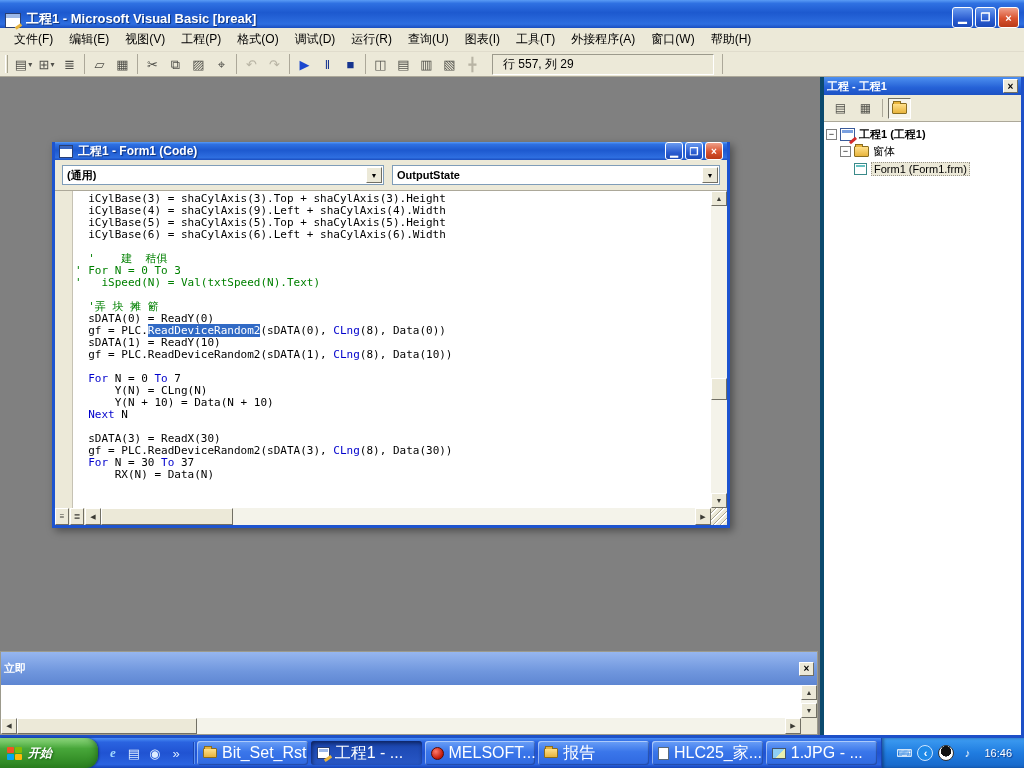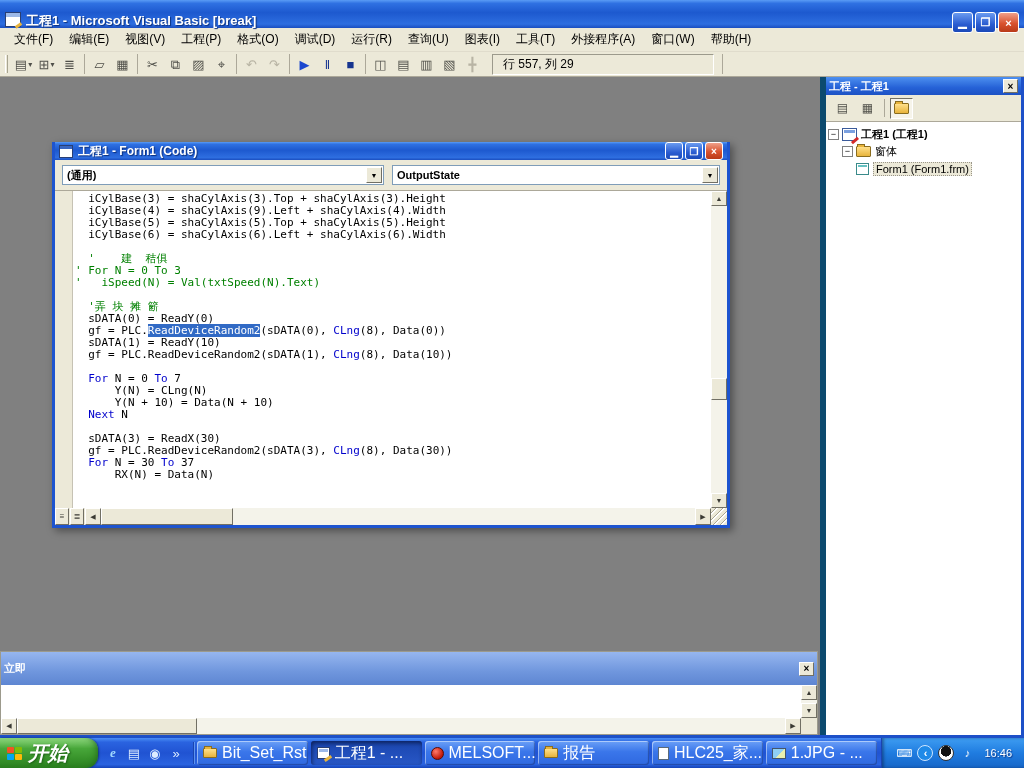--- a/index.html
+++ b/index.html
@@ -2,21 +2,21 @@
 <html><head>
 <meta charset="utf-8">
 <style>
   * { margin:0; padding:0; box-sizing:border-box; }
   html,body { width:1024px; height:768px; overflow:hidden; }
   body { font-family:"Liberation Sans", sans-serif; }
   .screen { position:relative; width:1024px; height:768px; background:#808080; overflow:hidden; }
 
   
   .app-titlebar { height:28px; background:linear-gradient(180deg,#5a9cf5 0%,#2f71e2 12%,#1d59cf 45%,#2e6ee0 86%,#1a4ec0 100%);
-    display:flex; align-items:flex-start; padding:12px 5px; color:#fff; font-weight:bold; font-size:13px; text-shadow:1px 1px 1px #0b2f7a; }
+    display:flex; align-items:flex-end; padding:0 5px; color:#fff; font-weight:bold; font-size:13px; text-shadow:1px 1px 1px #0b2f7a; }
   .app-icon { width:16px; height:15px; background:#fff; border:1px solid #2a3f73; margin-right:5px; position:relative; }
   .app-icon::before { content:""; position:absolute; left:0; top:0; right:0; height:4px; background:#9db9e8; }
   .app-icon::after { content:""; position:absolute; right:-2px; bottom:-1px; width:7px; height:3px; background:#e8b43c; transform:rotate(-35deg); }
   .app-title { flex:1; white-space:nowrap; overflow:hidden; }
   .wbtns { display:flex; gap:2px; }
   .wbtn { width:21px; height:21px; border:1px solid #fff; border-radius:3px; color:#fff; font-size:11px; font-weight:bold;
     display:flex; align-items:center; justify-content:center; background:linear-gradient(180deg,#6a9bf0,#2a5cd0 60%,#1a49b8); text-shadow:none; }
   .wbtn.close { background:linear-gradient(180deg,#f0a08a,#d9532f 55%,#b93a18); }
 
   .menubar { height:24px; background:#ece9d8; display:flex; align-items:center; font-size:12px; color:#000; padding-left:6px; border-bottom:1px solid #e0dccc; }
@@ -79,21 +79,21 @@
     padding:0 3px; color:#fff; font-size:11px; font-weight:bold; flex:0 0 auto; }
   .imm-title { flex:1; }
   .xbeige { width:15px; height:14px; background:#ece9d8; border:1px solid; border-color:#fff #716f64 #716f64 #fff;
     display:flex; align-items:center; justify-content:center; font-size:10px; font-weight:bold; color:#000; }
   .imm-body { flex:1; display:flex; overflow:hidden; }
   .imm-canvas { flex:1; background:#fff; }
   .imm-bottom { height:16px; display:flex; flex:0 0 auto; }
   .imm-corner { width:16px; background:#ece9d8; }
 
   
-  .side-panel { width:204px; background:#fff; display:flex; flex-direction:column; border-left:6px solid #0c4a6e; border-right:3px solid #1d50c8; }
+  .side-panel { width:204px; background:#fff; display:flex; flex-direction:column; border-left:4px solid #0c4a6e; border-right:3px solid #1d50c8; }
   .panel-titlebar { height:18px; background:linear-gradient(180deg,#4d90f0,#2561d6 60%,#1d52c4); display:flex; align-items:center;
     padding:0 3px; color:#fff; font-size:11px; font-weight:bold; flex:0 0 auto; }
   .panel-title { flex:1; white-space:nowrap; overflow:hidden; }
   .panel-toolbar { height:27px; background:#ece9d8; display:flex; align-items:center; gap:2px; padding:0 5px; border-bottom:1px solid #aca899; flex:0 0 auto; }
   .pt-btn { width:23px; height:21px; background:#ece9d8; display:flex; align-items:center; justify-content:center; font-size:12px; color:#50504a; }
   .pt-btn.pressed { border:1px solid; border-color:#716f64 #fff #fff #716f64; background:#f6f4ea; }
   .pt-sep { width:1px; height:18px; background:#aca899; margin:0 3px; }
   .folder-ico { width:15px; height:11px; background:linear-gradient(#ffe08a,#e8b43c); border:1px solid #8a6d1f; border-radius:1px; position:relative; }
   .folder-ico::before { content:""; position:absolute; left:0; top:-3px; width:6px; height:2px; background:#e8b43c; border:1px solid #8a6d1f; border-bottom:none; }
   .tree { flex:1; background:#fff; font-size:11px; color:#000; padding:4px 2px; overflow:hidden; }
@@ -107,21 +107,21 @@
   .form-ico { width:13px; height:12px; background:#fff; border:1px solid #3a8a8a; margin-right:4px; position:relative; flex:0 0 auto; }
   .form-ico::before { content:""; position:absolute; inset:1px 1px auto 1px; height:2px; background:#66c2c2; }
   .tree-label.bold { font-weight:bold; }
   .tree-label.selected { background:#ece9d8; border:1px dotted #9a968a; padding:0 2px; }
 
   
   .taskbar { position:absolute; left:0; bottom:0; width:1024px; height:30px; display:flex; align-items:stretch;
     background:linear-gradient(180deg,#4a8ef5 0%,#2a63e0 14%,#2053d2 50%,#2a63e0 88%,#1543b8 100%); }
   .start-btn { width:98px; flex:0 0 auto; display:flex; align-items:center; gap:6px; padding:0 12px 0 7px;
     background:linear-gradient(180deg,#8fd97f 0%,#48a73a 35%,#37922a 70%,#2a7f1f 100%); border-radius:0 12px 12px 0;
-    box-shadow:inset -6px 0 8px -6px #1d5f14, 1px 0 2px rgba(0,0,0,.4); color:#fff; font-size:20px; font-weight:bold; font-style:italic; text-shadow:1px 1px 2px #1d5f14; }
+    box-shadow:inset -6px 0 8px -6px #1d5f14, 1px 0 2px rgba(0,0,0,.4); color:#fff; font-size:12px; font-weight:bold; font-style:italic; text-shadow:1px 1px 2px #1d5f14; }
   .flag { display:grid; grid-template-columns:7px 7px; grid-template-rows:6px 6px; gap:1px; }
   .flag span { border-radius:1px; }
   .flag .f1{background:#f35325;} .flag .f2{background:#81bc06;} .flag .f3{background:#05a6f0;} .flag .f4{background:#ffba08;}
   .quick-launch { display:flex; align-items:center; gap:5px; padding:0 7px; flex:0 0 auto; }
   .ql-ico { width:16px; height:16px; display:flex; align-items:center; justify-content:center; font-size:13px; color:#dcecff; }
   .ql-ico.ie-icon { font-family:"Liberation Serif", serif; font-style:italic; font-weight:bold; color:#9fd8ff; }
   .ql-sep { width:1px; background:#1a44b0; margin:4px 2px; box-shadow:1px 0 0 #5d93f0; }
   .task-btns { flex:1; display:flex; align-items:stretch; padding:3px 1px; gap:3px; min-width:0; }
   .task-btn { flex:1; max-width:112px; min-width:0; border-radius:3px; display:flex; align-items:center; gap:5px; padding:0 6px;
     background:linear-gradient(180deg,#6ba0f7,#3a76ea 45%,#2f68e0); box-shadow:inset 1px 1px 0 rgba(255,255,255,.45), inset -1px -1px 1px rgba(0,0,30,.3);

